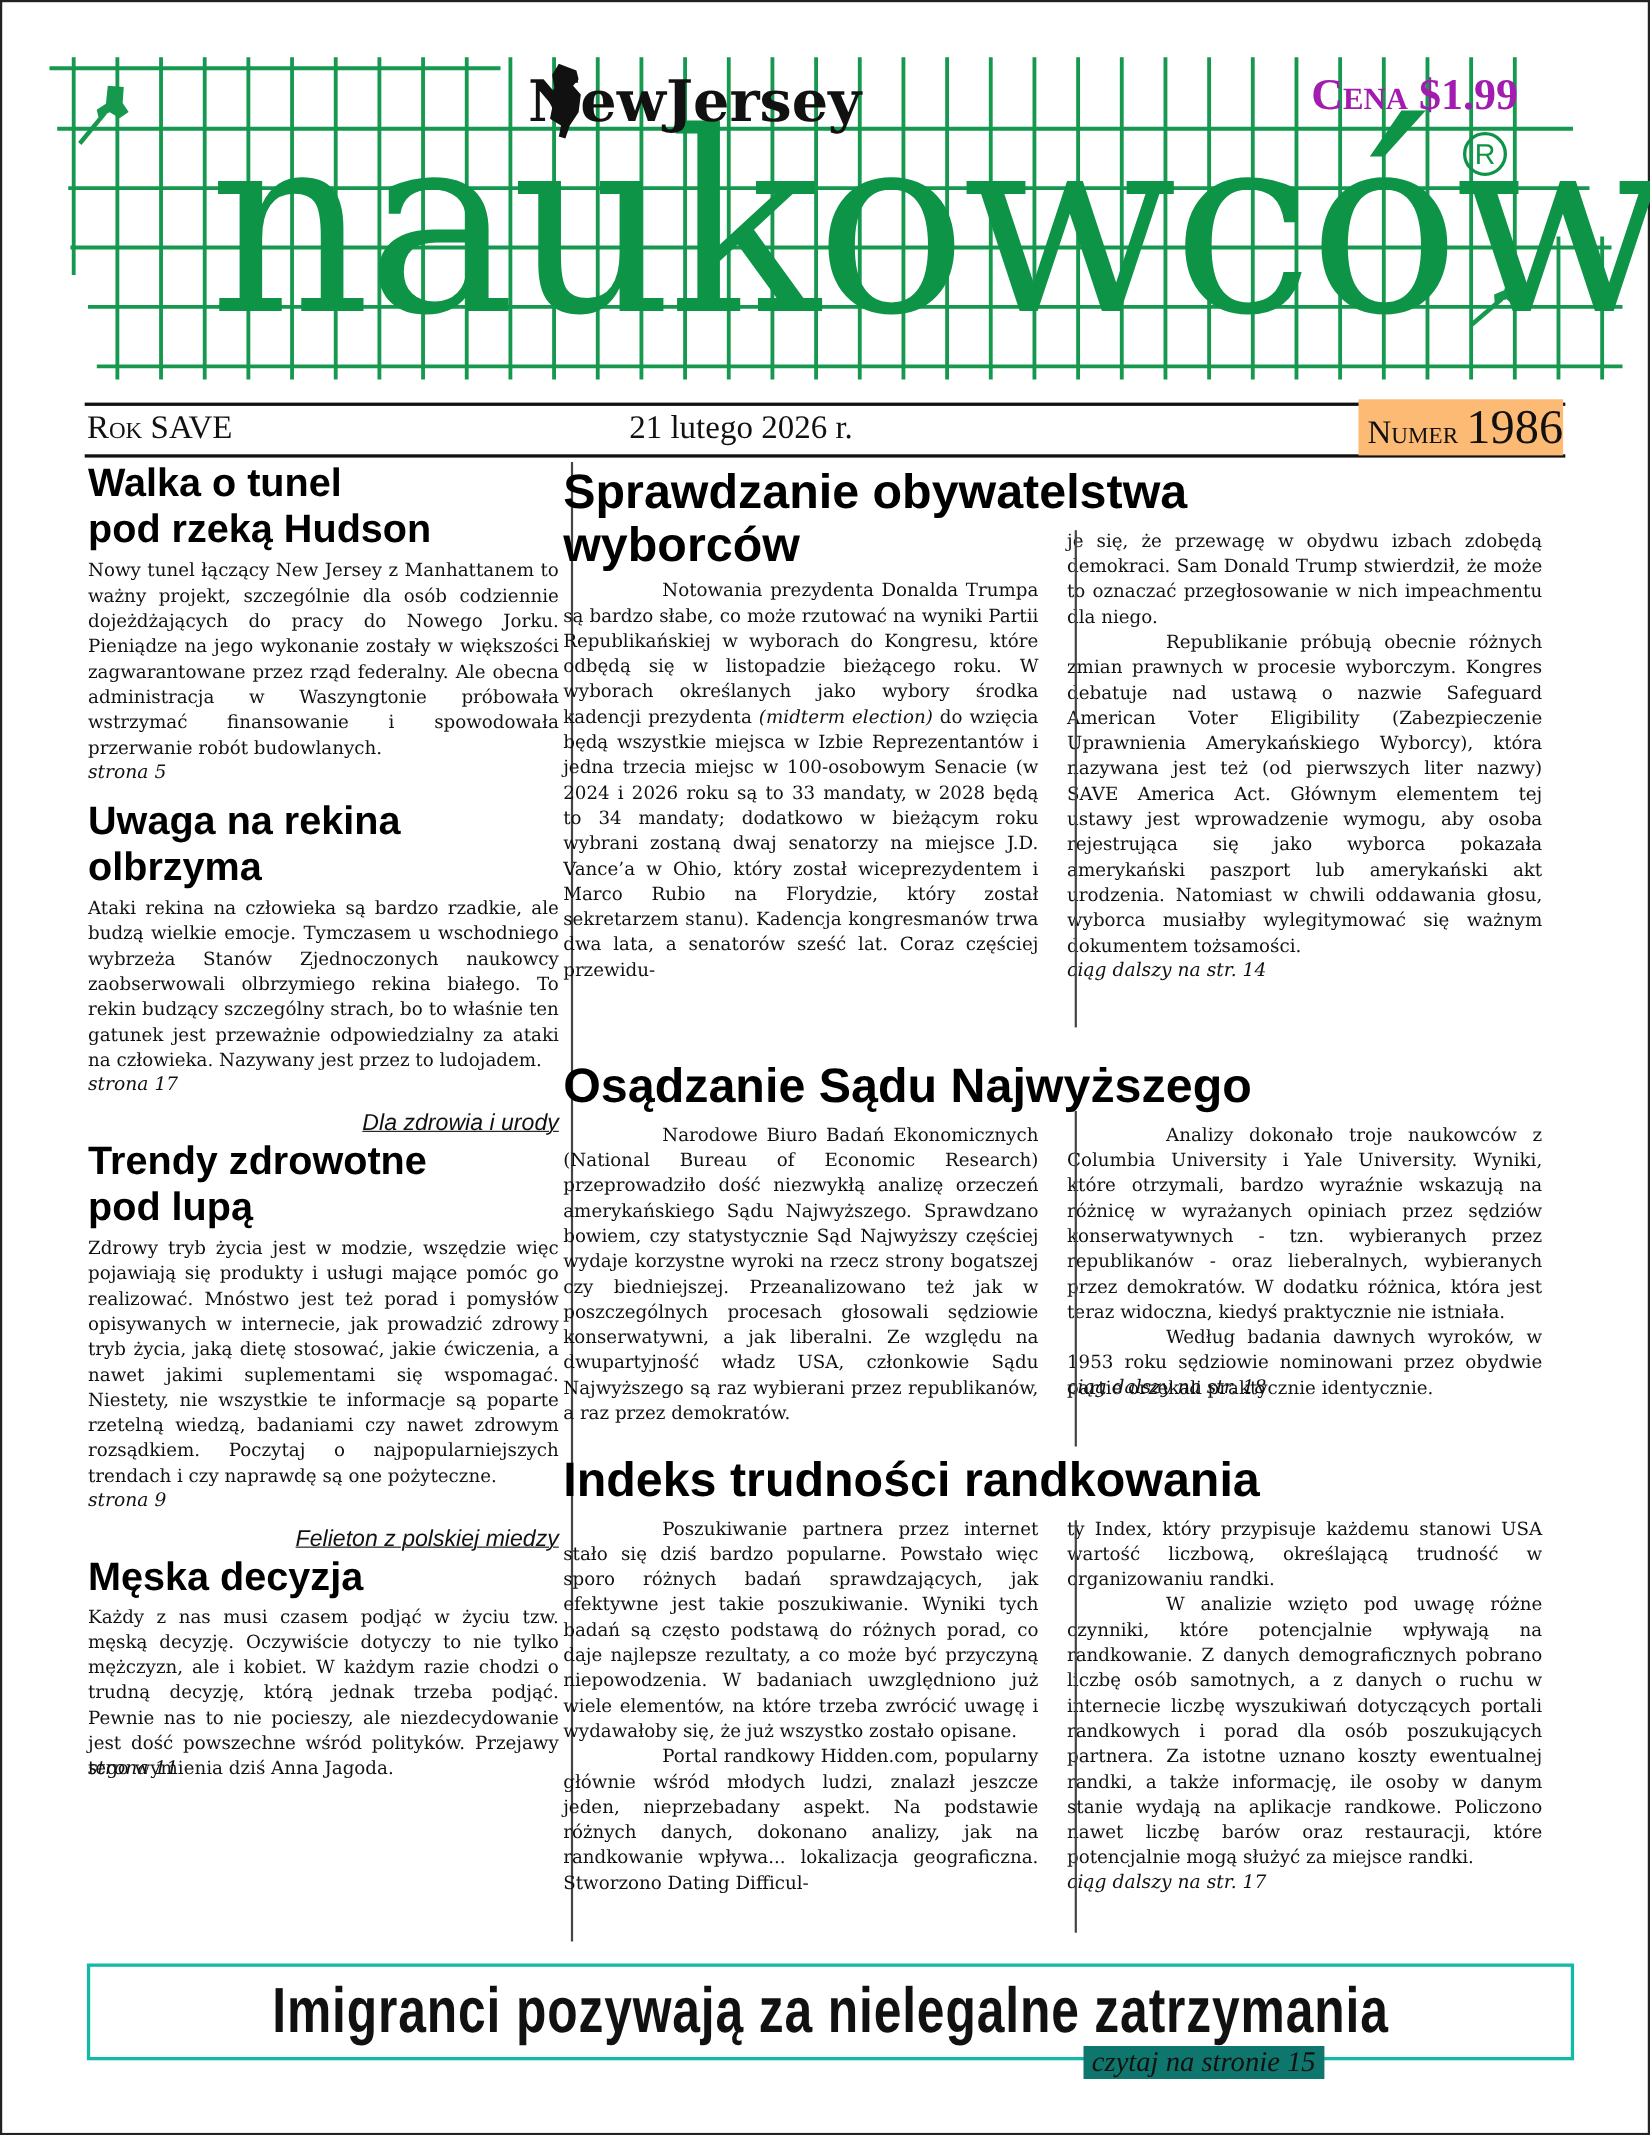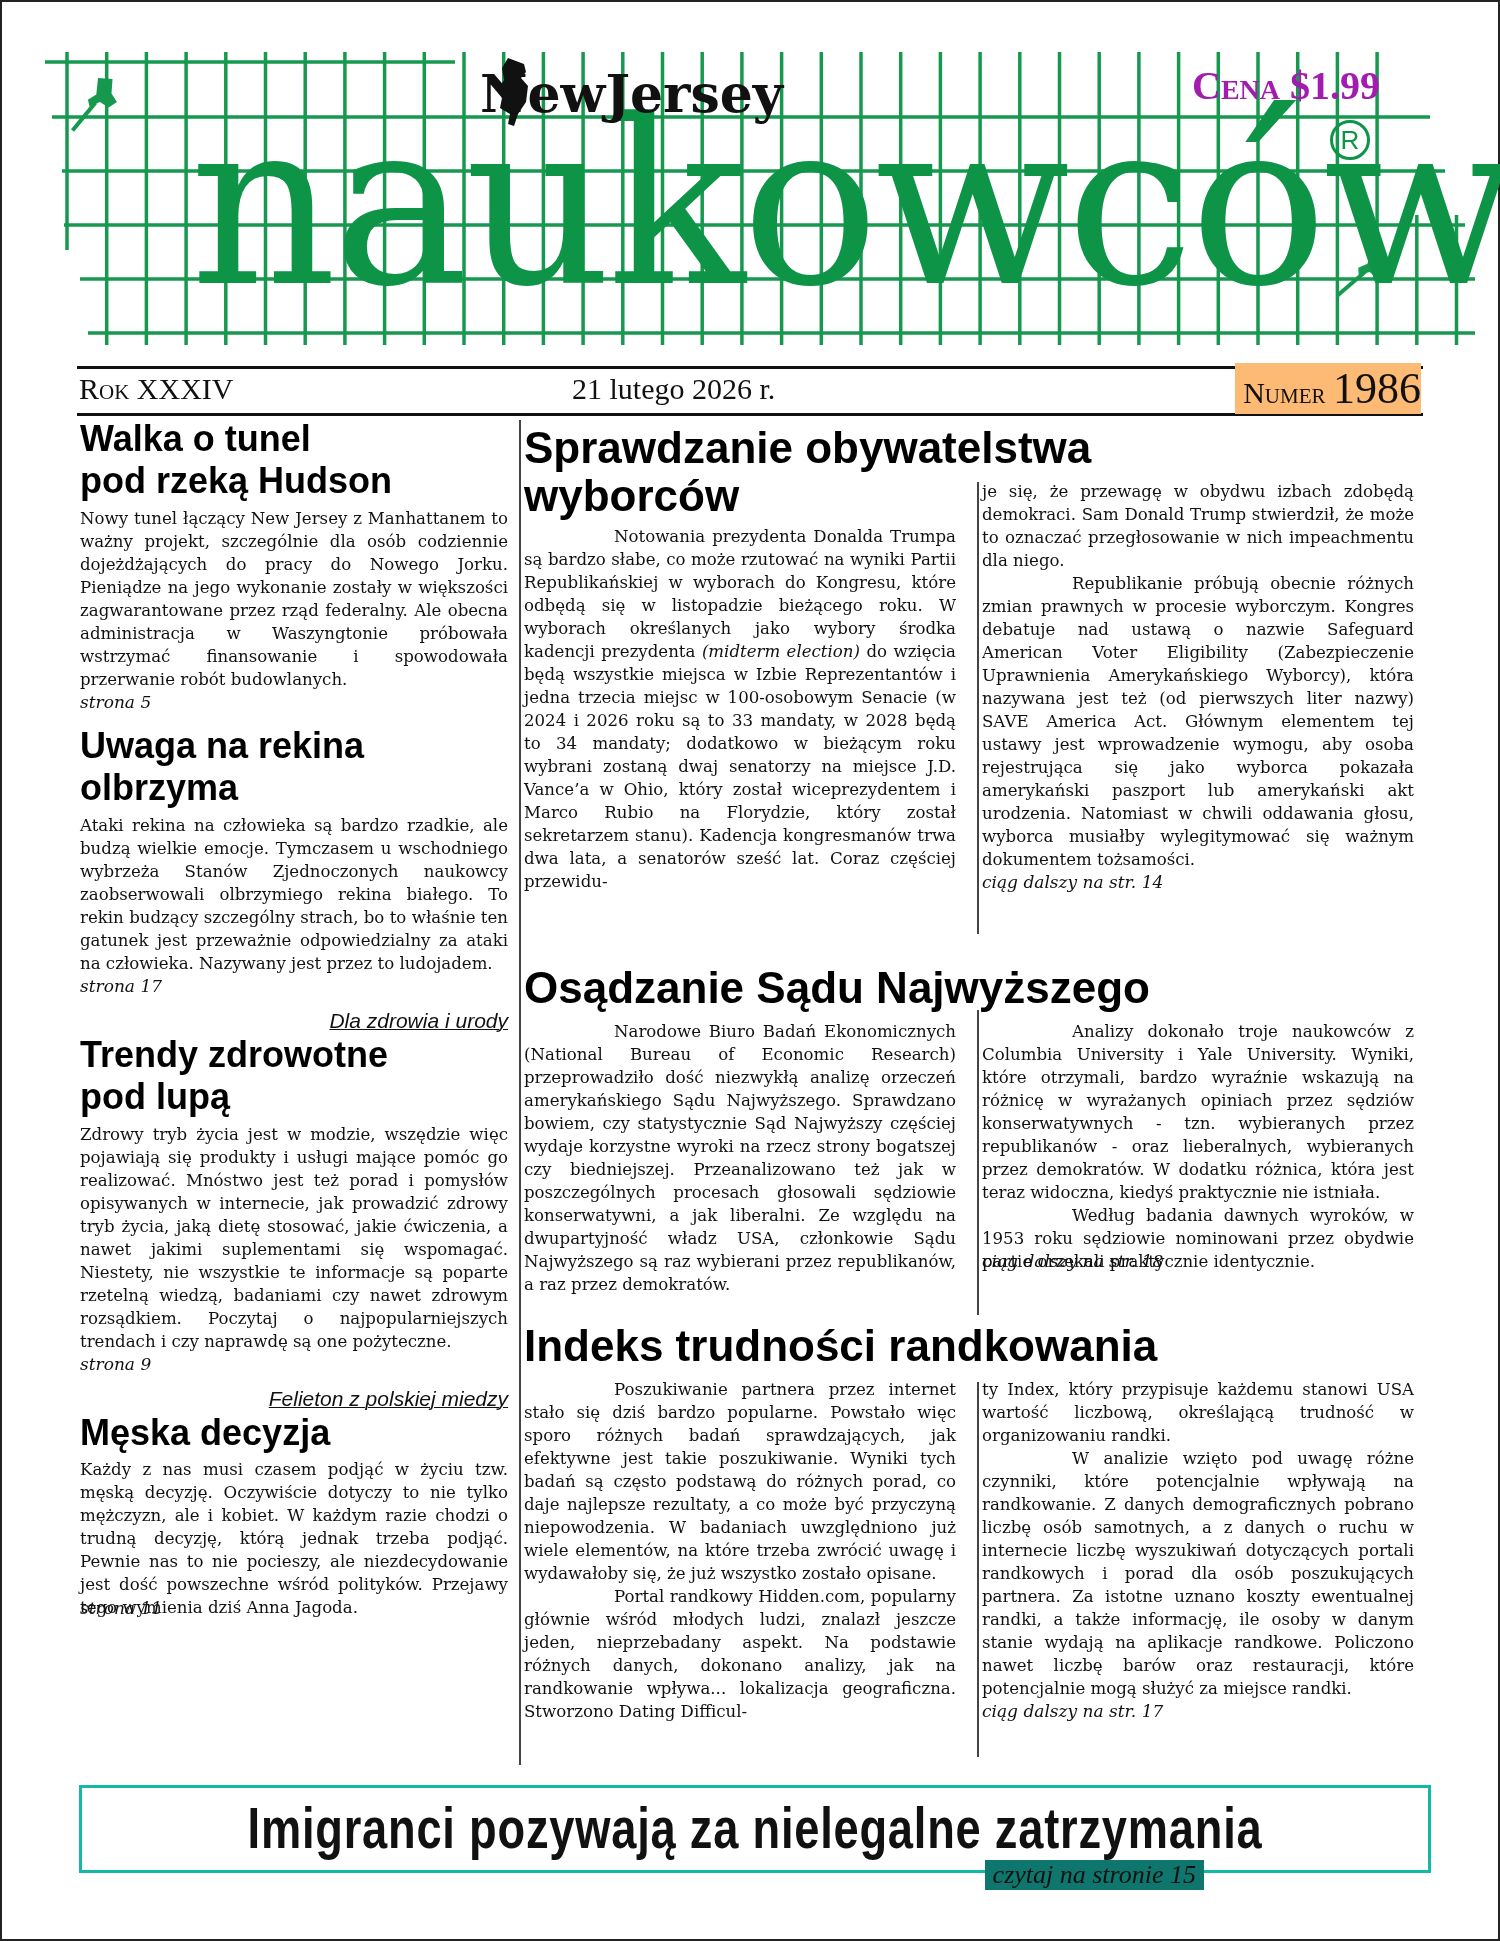--- a/index.html
+++ b/index.html
@@ -29,21 +29,21 @@
   .story-left { margin-bottom: 12px; }
   .kicker { font-family: "Liberation Sans", sans-serif; font-style: italic; font-size: 21px; text-decoration: underline; text-decoration-thickness: 1px; margin: 0 0 2px 0; line-height: 1.1; text-align: right; }
   .hl-left { font-family: "Liberation Sans", sans-serif; font-weight: bold; font-size: 36px; line-height: 1.18; margin: 0 0 4px 0; color: #000; }
   .body-text { font-family: "DejaVu Serif", serif; font-size: 16.6px; line-height: 23px; text-align: justify; margin: 0; }
   .page-ref { font-family: "DejaVu Serif", serif; font-style: italic; font-size: 17px; text-align: left; margin: 0; padding-right: 6px; line-height: 22px; }
 
   
   .vrule { position: absolute; width: 2px; background: #444; }
 
   
-  .right-area { position: absolute; left: 524px; width: 890px; }
+  .right-area { position: absolute; left: 512px; width: 890px; }
   .hl-main { font-family: "Liberation Sans", sans-serif; font-weight: bold; font-size: 44px; line-height: 1.1; margin: 0; color: #000; }
   .two-col { position: relative; }
   .col { position: absolute; top: 0; width: 432px; }
   .col.c1 { left: 0; }
   .col.c2 { left: 458px; }
   .indent { text-indent: 90px; }
   .ital { font-style: italic; }
 
   
   .banner { position: absolute; left: 79px; top: 1785px; width: 1346px; height: 82px; border: 3px solid #14b8a6; }
@@ -121,21 +121,21 @@
       </svg><span class="nj-word">Jersey</span>
   </div>
 
   <div class="price">
     <span class="small-caps">Cena</span>
     <span>$1.99</span>
   </div>
 </div>
 
 <div class="issue-bar">
-  <span class="issue-year">Rok XXXIV</span>
+  <span class="issue-year">Rok SAVE</span>
   <span class="issue-date">21 lutego 2026 r.</span>
   <span class="issue-number">
     <span>Numer</span>
     <span class="num">1986</span>
   </span>
 </div>
 
 <div class="left-col">
   <div class="story-left">
     <h2 class="hl-left"><span>Walka o tunel</span><br><span>pod rzeką Hudson</span></h2>

